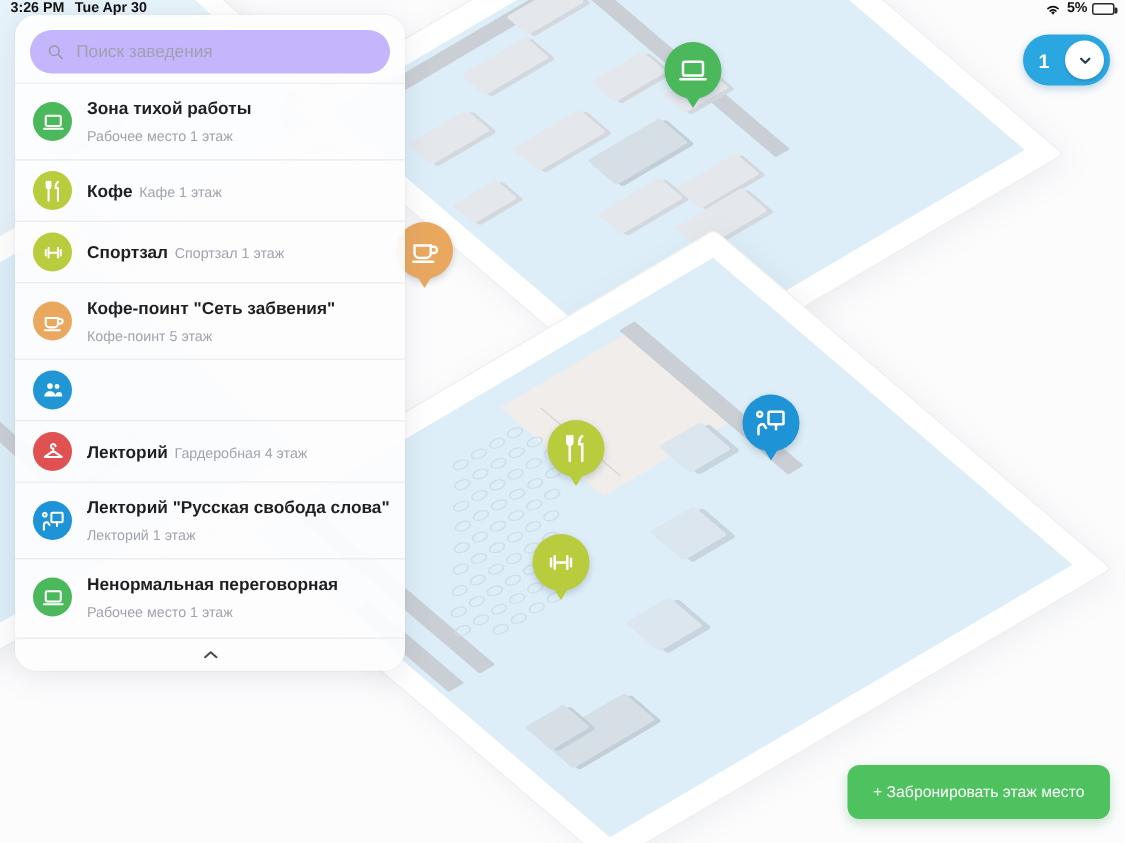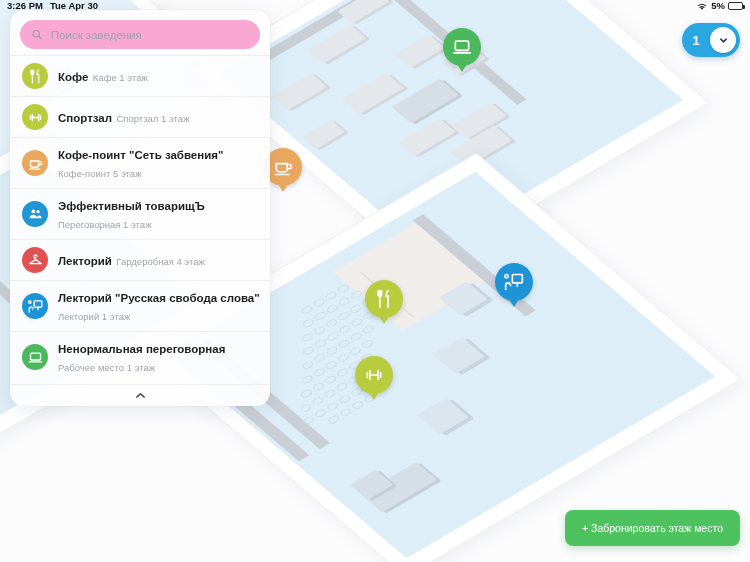--- a/index.html
+++ b/index.html
@@ -136,21 +136,21 @@
     box-shadow: 0 4px 20px rgba(90,100,120,.13), 0 0 0 1px rgba(0,0,0,.02);
     z-index: 50;
     display: flex; flex-direction: column;
     overflow: hidden;
   }
   #search-wrap { padding: 10px 10px 6px 10px; }
   #search-box {
     display: flex; align-items: center;
     gap: 8px;
     height: 29px;
-    background: #f9a8d4;
+    background: #c4b5fd;
     border-radius: 15px;
     padding: 0 11px;
   }
   #search-input {
     border: 0; background: transparent; outline: none;
     font-family: "Liberation Sans", sans-serif;
     font-size: 11.5px; color: #3c3c43;
     width: 100%;
   }
   #search-input::placeholder { color: #a0a0ae; }
@@ -383,20 +383,32 @@
         <svg width="13" height="13" viewBox="0 0 24 24" fill="none" stroke="#9a9aa8" stroke-width="2.2" stroke-linecap="round">
           <circle cx="10.5" cy="10.5" r="6.5"></circle>
             <path d="M15.5 15.5L21 21"></path>
         </svg>
         <input id="search-input" type="text" placeholder="Поиск заведения" style="">
       </div>
     </div>
 
     <div id="results">
 
+      <div class="result">
+        <span class="r-icon" style="background:#4cb85c">
+          <svg viewBox="0 0 24 24" fill="none" stroke="#fff" stroke-width="2.2">
+              <rect x="4" y="5" width="16" height="11" rx="1.5"></rect>
+              <path d="M2 19h20" stroke-linecap="round"></path>
+            </svg>
+        </span>
+        <span class="r-text">
+          <span class="r-title">Зона тихой работы</span>
+          <span class="r-sub">Рабочее место 1 этаж</span>
+        </span>
+      </div>
 
 
       <div class="result">
         <span class="r-icon" style="background:#b8cc3e">
           <svg viewBox="0 0 24 24" fill="none" stroke="#fff" stroke-width="2.2">
               <path d="M7 2v9M5 2v5a2 2 0 0 0 4 0V2M7 11v11" stroke-linecap="round"></path>
               <path d="M17 2c-2 1.5-2.5 4-2.5 6.5H17V22" stroke-linecap="round"></path>
             </svg>
         </span>
         <span class="r-text">
@@ -433,24 +445,20 @@
 
       <div class="result">
         <span class="r-icon" style="background:#2196d4">
           <svg viewBox="0 0 24 24" fill="#fff" stroke="none">
             <circle cx="8.5" cy="7" r="3"></circle>
               <circle cx="16" cy="7.5" r="2.6"></circle>
             <path d="M2.5 18c0-3.3 2.7-5.5 6-5.5s6 2.2 6 5.5z"></path>
               <path d="M14 18c0-2.6 1.8-4.6 4.2-4.6 2 0 3.3 1.2 3.3 3.2V18z"></path>
           </svg>
         </span>
-        <span class="r-text">
-          <span class="r-title">Эффективный товарищЪ</span>
-          <span class="r-sub">Переговорная 1 этаж</span>
-        </span>
       </div>
 
       <div class="result">
         <span class="r-icon" style="background:#e05252">
           <svg viewBox="0 0 24 24" fill="none" stroke="#fff" stroke-width="2.2">
             <path d="M12 8a2.4 2.4 0 1 1 2.4-2.4" stroke-linecap="round"></path>
               <path d="M12 8v2.5L3 17h18l-9-6.5" stroke-linejoin="round"></path>
           </svg>
         </span>
         <span class="r-text">

